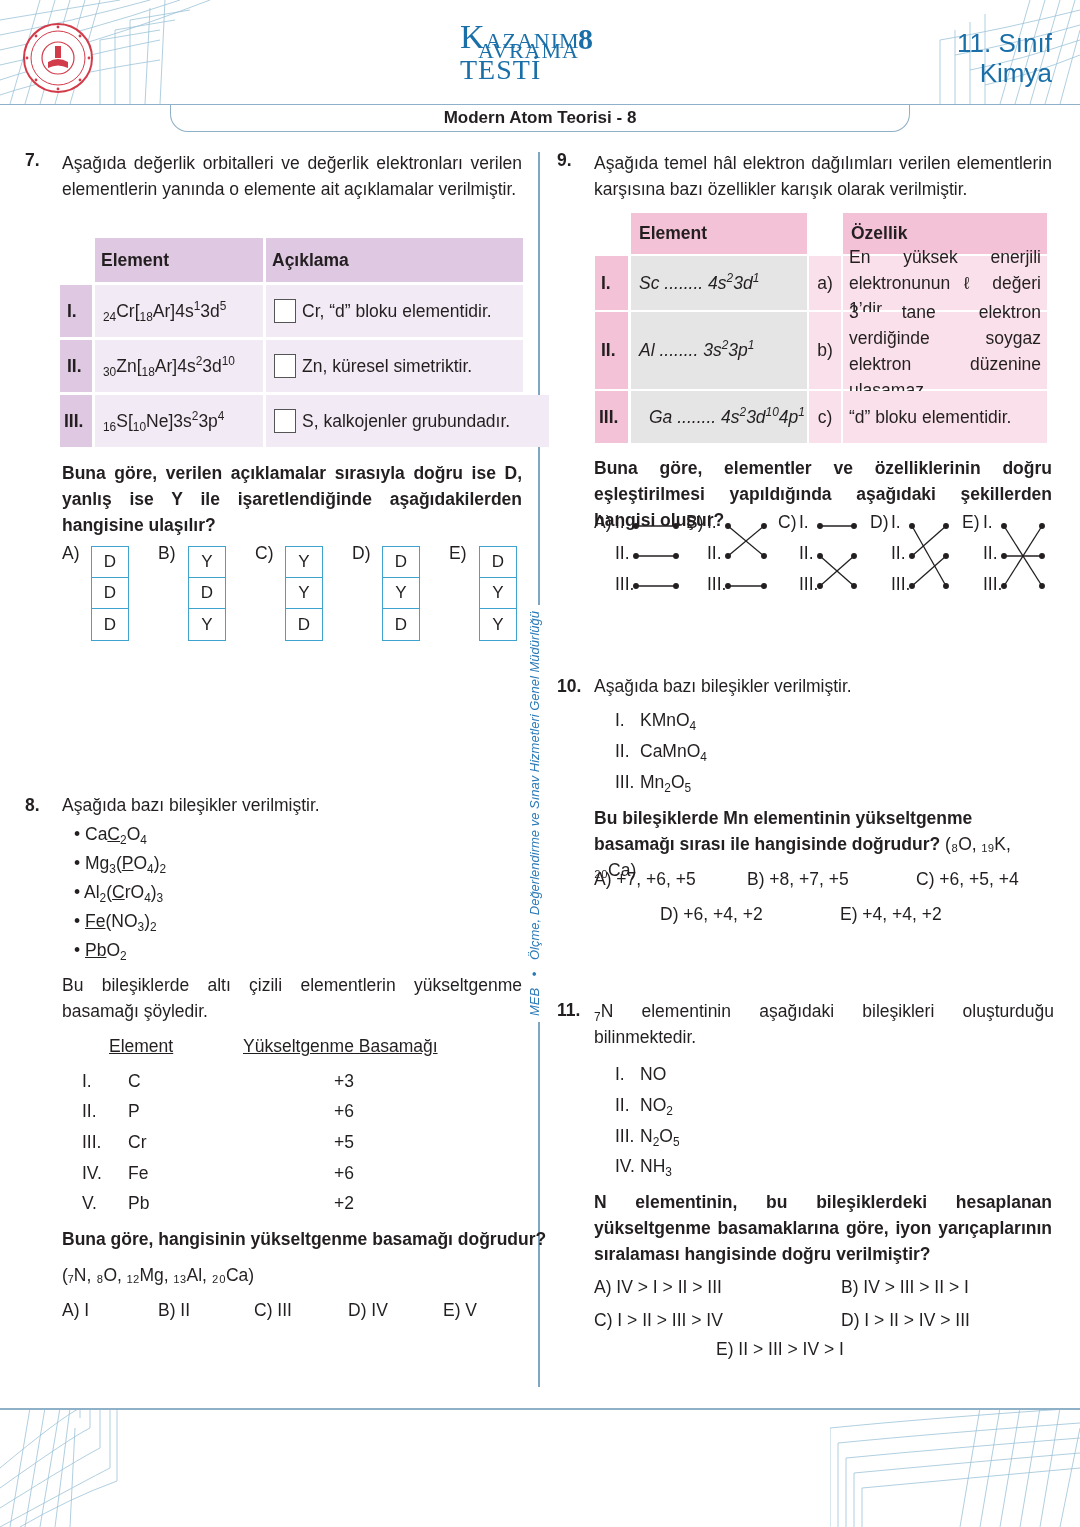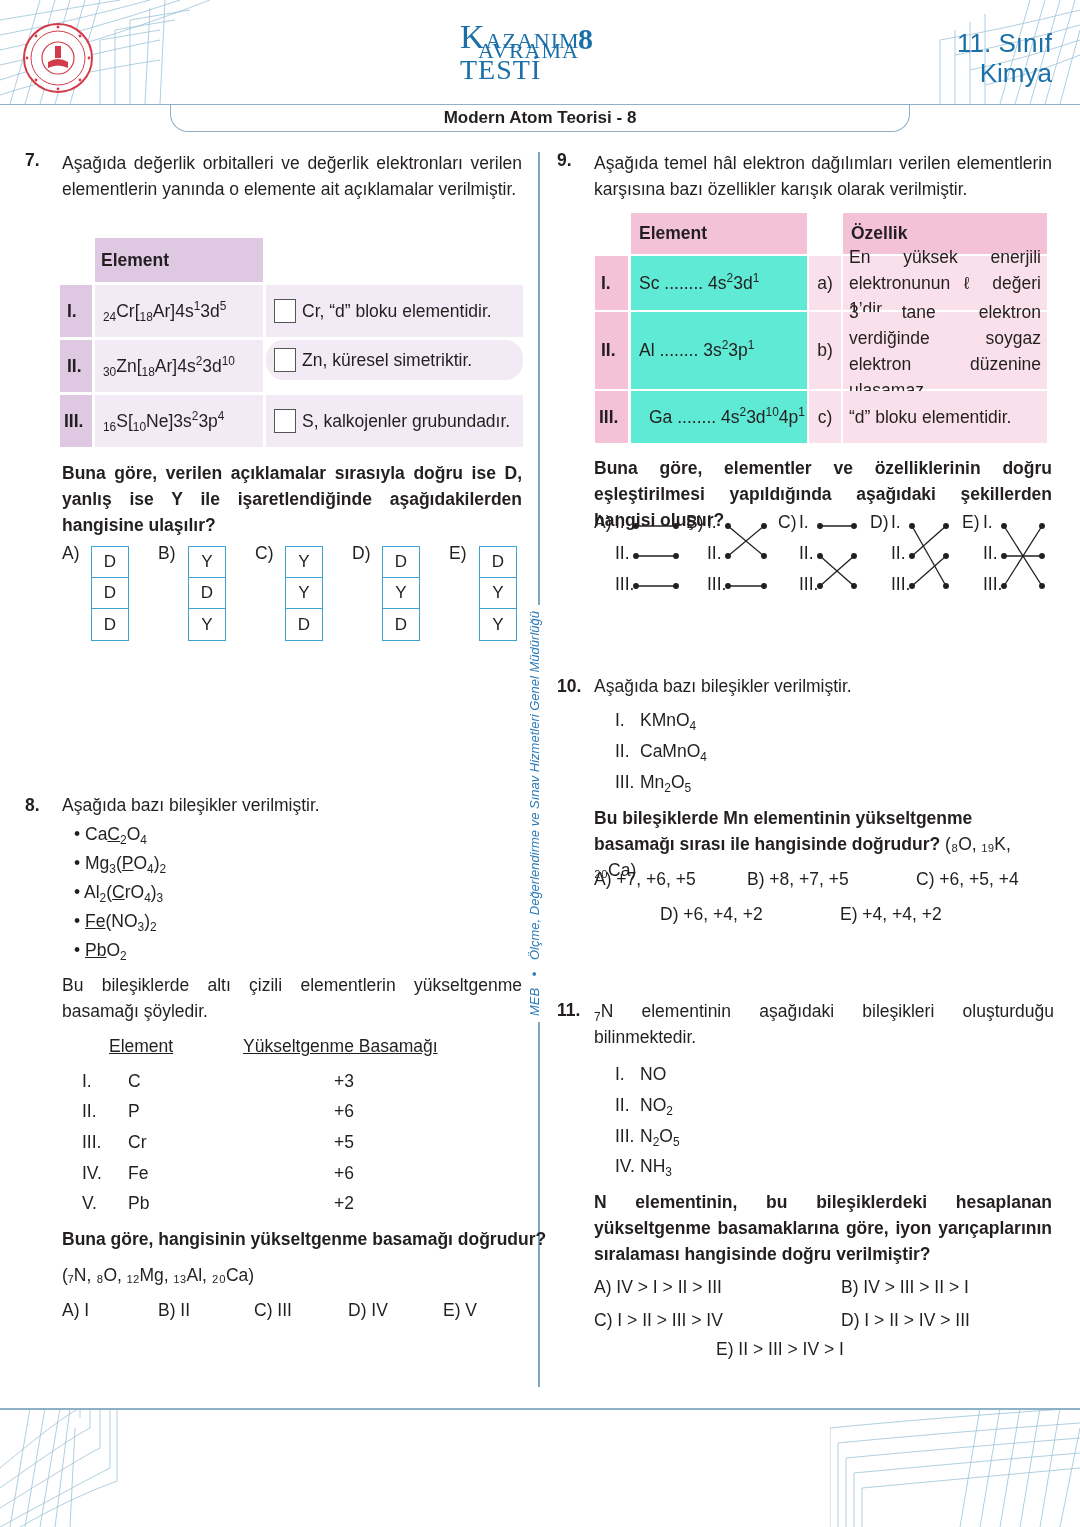--- a/index.html
+++ b/index.html
@@ -41,21 +41,21 @@
   .chk { width: 22px; height: 24px; border: 1.5px solid #555; background: #fff; margin-right: 6px; flex: none; }
 
   .ansbox { position: absolute; width: 38px; border: 1.5px solid #3fa3cf; }
   .ansbox div { height: 31px; display: flex; align-items: center; justify-content: center; border-bottom: 1.5px solid #3fa3cf; font-size: 17px; }
   .ansbox div:last-child { border-bottom: none; }
 
   
   .t9 .cell { position: absolute; display: flex; align-items: center; }
   .t9 .hdr { background: #f4c2d6; font-weight: bold; padding-left: 8px; }
   .t9 .rn { background: #f4c2d6; font-weight: bold; padding-left: 6px; }
-  .t9 .bd { background: #5eead4; padding-left: 8px; }
+  .t9 .bd { background: #e5e5e5; padding-left: 8px; font-style: italic; }
   .t9 .lt { background: #fae0ea; justify-content: center; }
   .t9 .desc { background: #fae0ea; padding: 0 6px; line-height: 26px; text-align: justify; }
 
   .opt { position: absolute; white-space: nowrap; }
 </style>
 </head>
 <body>
 
 <div class="abs deco" style="left:0;top:0;width:220px;height:104px;">
   <svg width="220" height="104" viewBox="0 0 220 104">
@@ -184,44 +184,45 @@
   <span class="meb">MEB</span>
   <span style="margin:0 8px;">•</span>
   <span>Ölçme, Değerlendirme ve Sınav Hizmetleri Genel Müdürlüğü</span>
 </div>
 
 <div class="abs q-num" style="left:25px;top:150px;">7.</div>
 <div class="abs qtext" style="left:62px;top:150px;width:460px;text-align:justify;">Aşağıda değerlik orbitalleri ve değerlik elektronları verilen elementlerin yanında o elemente ait açıklamalar verilmiştir.</div>
 
 <div class="abs t7" style="width:465px;height:210px;">
   <div class="cell hdr" style="left:35px;top:0;width:168px;">Element</div>
+  <div class="cell hdr" style="left:206px;top:0;width:257px;">Açıklama</div>
 
   <div class="cell rn" style="left:0;top:47px;height:52px;">I.</div>
   <div class="cell bd" style="left:35px;top:47px;width:168px;height:52px;">
     <span><sub>24</sub><span>Cr</span>[<sub>18</sub><span>Ar</span>]4s<sup>1</sup>3d<sup>5</sup></span>
   </div>
   <div class="cell bd" style="left:206px;top:47px;width:257px;height:52px;text-align:center;">
     <span class="chk"></span>
     <span>Cr, “d” bloku elementidir.</span>
   </div>
 
   <div class="cell rn" style="left:0;top:102px;height:52px;">II.</div>
   <div class="cell bd" style="left:35px;top:102px;width:168px;height:52px;">
     <span><sub>30</sub><span>Zn</span>[<sub>18</sub><span>Ar</span>]4s<sup>2</sup>3d<sup>10</sup></span>
   </div>
-  <div class="cell bd" style="left:206px;top:102px;width:257px;height:40px;border-radius:18px;">
+  <div class="cell bd" style="left:206px;top:102px;width:257px;height:52px;">
     <span class="chk"></span>
     <span>Zn, küresel simetriktir.</span>
   </div>
 
   <div class="cell rn" style="left:0;top:157px;height:52px;padding-left:4px;">III.</div>
   <div class="cell bd" style="left:35px;top:157px;width:168px;height:52px;">
     <span><sub>16</sub><span>S</span>[<sub>10</sub><span>Ne</span>]3s<sup>2</sup>3p<sup>4</sup></span>
   </div>
-  <div class="cell bd" style="left:206px;top:157px;width:257px;height:52px;text-align:right;">
+  <div class="cell bd" style="left:206px;top:157px;width:283px;height:52px;text-align:right;">
     <span class="chk"></span>
     <span>S, kalkojenler grubundadır.</span>
   </div>
 </div>
 
 <div class="abs qtext bold" style="left:62px;top:460px;width:460px;text-align:justify;">Buna göre, verilen açıklamalar sırasıyla doğru ise D, yanlış ise Y ile işaretlendiğinde aşağıdakilerden hangisine ulaşılır?</div>
 
 <div class="abs" style="left:62px;top:543px;">
   <span>A)</span>
 </div>

